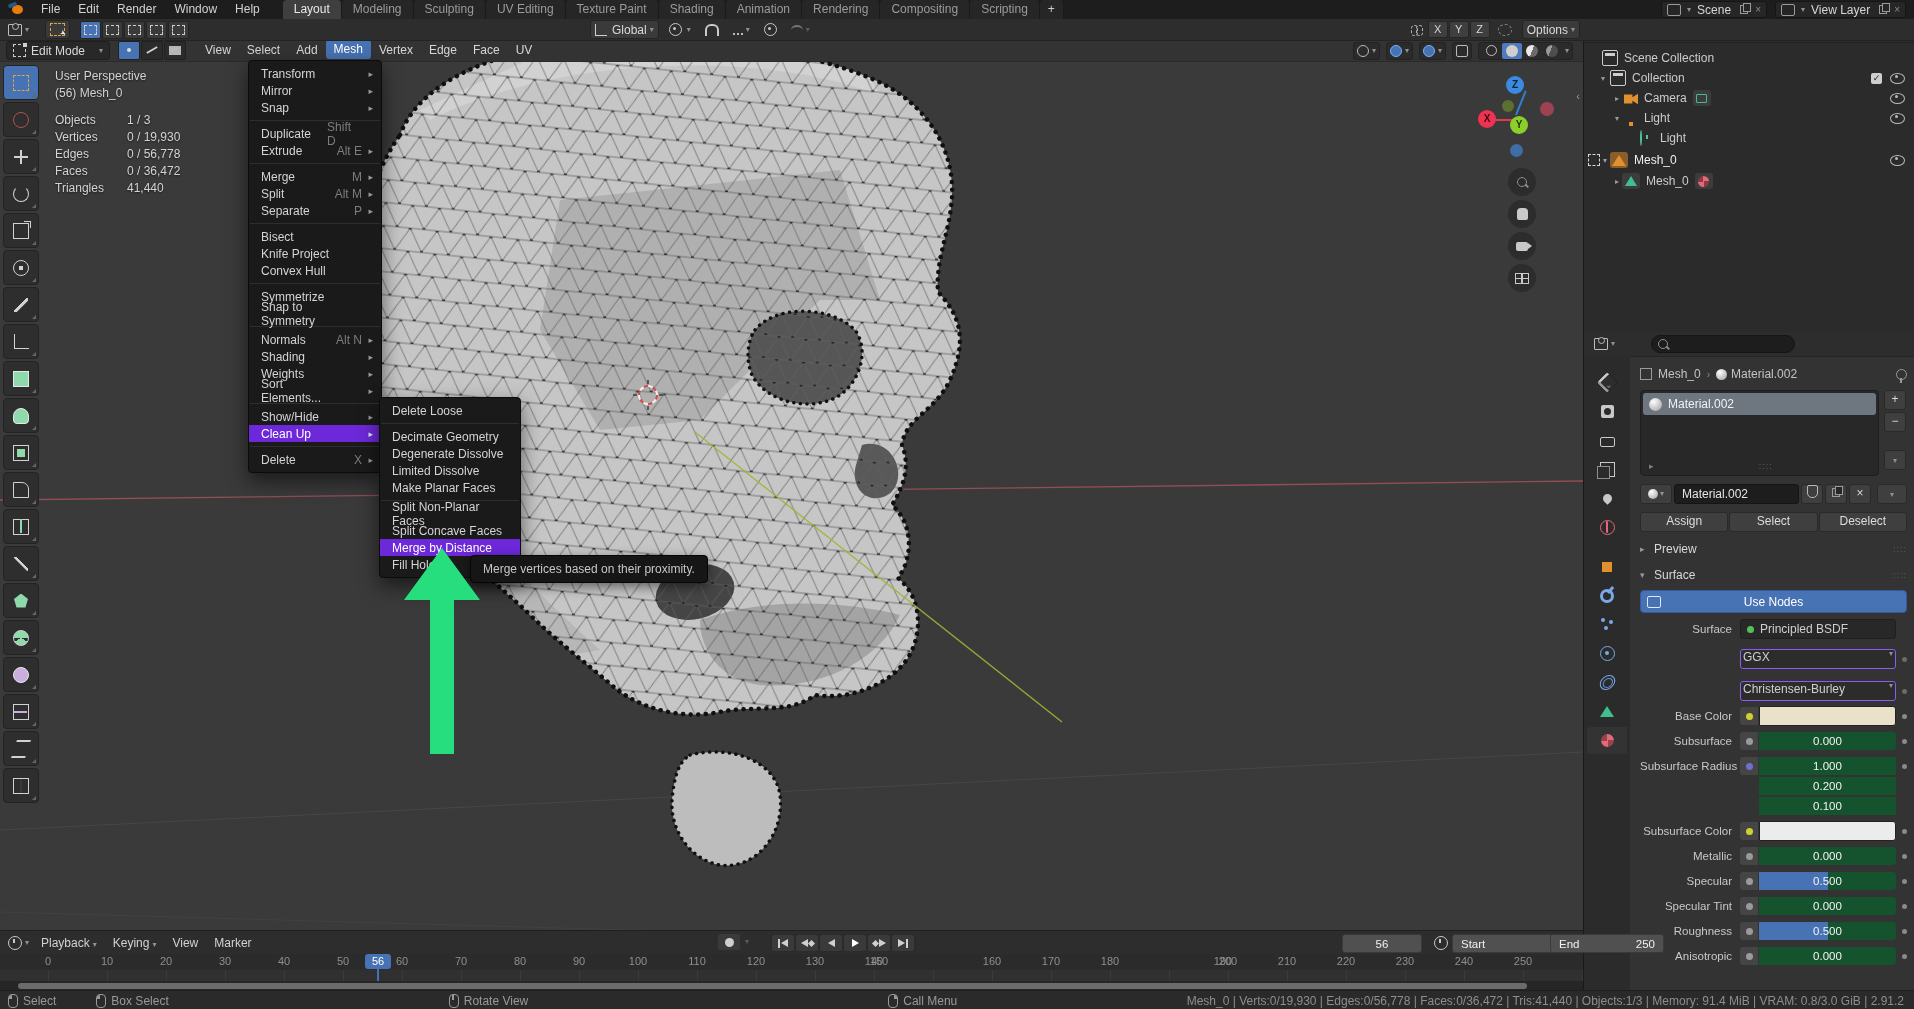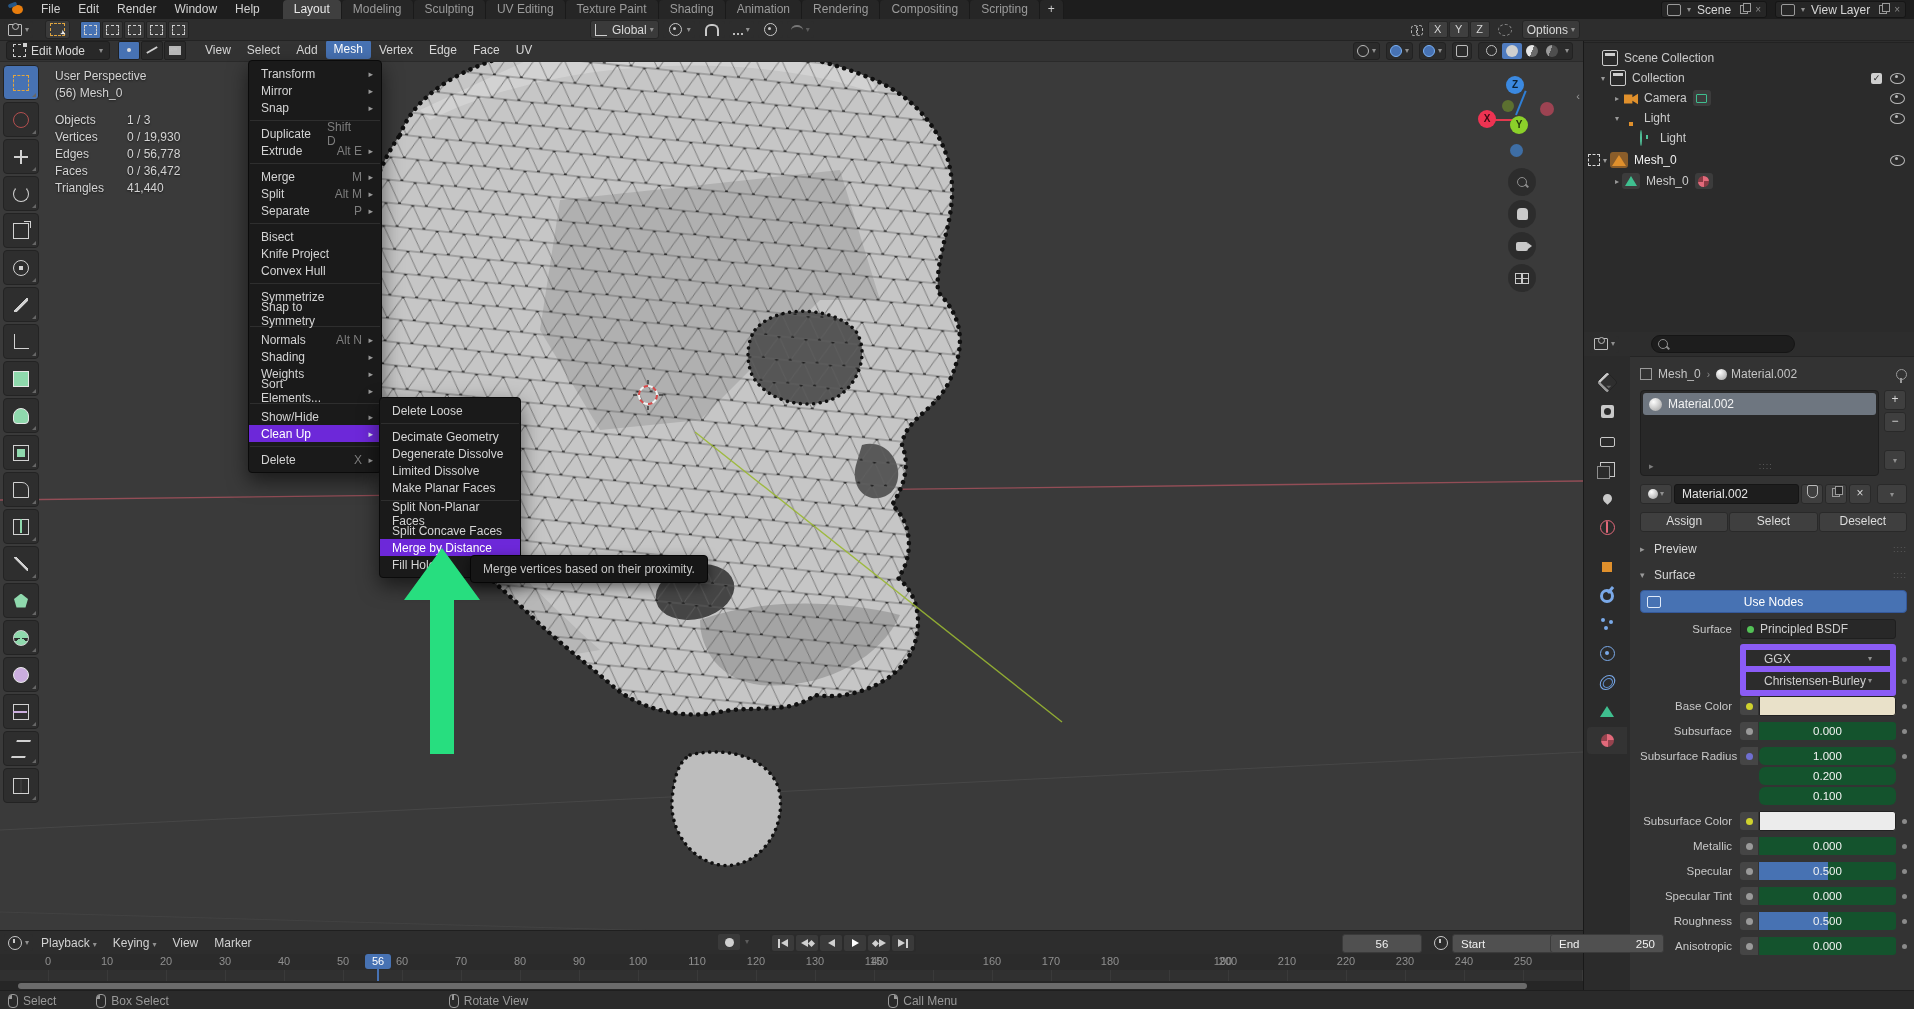--- a/index.html
+++ b/index.html
@@ -210,28 +210,28 @@
   .prow{display:flex;align-items:center;height:18px;margin-top:7px}
   .prow .plabel{width:92px;text-align:right;color:#c8c8c8;padding-right:8px;white-space:nowrap;font-size:11.5px}
   .dotbox{width:18px;height:18px;background:#454545;border-radius:3px 0 0 3px;display:flex;align-items:center;justify-content:center;margin-right:1px}
   .sock{width:7px;height:7px;border-radius:50%}
   .sock.gray{background:#9a9a9a}.sock.yellow{background:#cfd22e}.sock.violet{background:#6f6fd0}.sock.green{background:#53c156}
   .wid{flex:1;height:18px;position:relative;border-radius:0 3px 3px 0;overflow:hidden}
   .wid.full{border-radius:3px}
   .slider{background:#14532d}
   .slider .fill{position:absolute;left:0;top:0;bottom:0;background:#4772b3}
   .slider .val{position:relative;display:block;text-align:center;line-height:18px;color:#f3f3f3;font-size:11.5px}
-  .dd{background:#2c2c2c;border:6px solid #8b5cf6;display:flex;align-items:center;padding:0 18px;color:#cfcfcf}
+  .dd{background:#2c2c2c;border:1px solid #8b5cf6;display:flex;padding:0 2px;color:#cfcfcf}
   .dd .car{margin-left:auto}
   .shaderbtn{background:#282828;border:1px solid #1f1f1f;display:flex;align-items:center;padding:0 6px;color:#cfcfcf;border-radius:3px}
   .rdot{width:5px;height:5px;border-radius:50%;background:#8a8a8a;margin-left:6px}
   .rdot.hollow{background:#6a6a6a}
   .swatch{border:1px solid #222}
   .stack{display:flex;flex-direction:column;gap:2px;flex:1}
-  .stack .slider{height:18px;border-radius:6px;position:relative;overflow:hidden}
+  .stack .slider{height:18px;border-radius:0;position:relative;overflow:hidden}
 
   
   #timeline{left:0;top:930px;width:1583px;height:60px;background:#2d2d2d;border-top:1px solid #1f1f1f}
   #tl-header{display:flex;align-items:center;height:23px}
   .tlmenu{padding:0 8px;color:#d2d2d2}
   .clockic{width:12px;height:12px;border:1.5px solid #c9c9c9;border-radius:50%;position:relative}
   .clockic:before{content:"";position:absolute;left:4px;top:2px;width:1.5px;height:4px;background:#c9c9c9}
   #transport{position:absolute;left:770px;top:3px;display:flex;gap:2px;background:#2b2b2b;border-radius:3px;padding:1px 2px}
   .tpb{width:22px;height:16px;background:#3a3a3a;border-radius:2px;display:flex;align-items:center;justify-content:center;gap:1px}
   .tri-r{width:0;height:0;border-top:4px solid transparent;border-bottom:4px solid transparent;border-left:7px solid #d0d0d0}
@@ -935,21 +935,21 @@
       </div>
 
       <div class="prow" style="margin-top:12px">
         <span class="plabel"></span>
         <div class="wid full dd">
             <span>GGX</span>
             <span class="car">▾</span>
           </div>
         <span class="rdot hollow"></span>
       </div>
-      <div class="prow" style="margin-top:4px">
+      <div class="prow" style="margin-top:14px">
         <span class="plabel"></span>
         <div class="wid full dd">
             <span>Christensen-Burley</span>
             <span class="car">▾</span>
           </div>
         <span class="rdot hollow"></span>
       </div>
 
       <div class="prow">
         <span class="plabel">Base Color</span>
@@ -1154,13 +1154,14 @@
 
 <div id="statusbar" class="abs">
   <span class="mouse l" style="margin-left:8px"></span>
   <span class="hintlbl">Select</span>
   <span class="mouse l" style="margin-left:30px"></span>
   <span class="hintlbl">Box Select</span>
   <span class="mouse m" style="margin-left:270px"></span>
   <span class="hintlbl">Rotate View</span>
   <span class="mouse r" style="margin-left:350px"></span>
   <span class="hintlbl">Call Menu</span>
+  <span id="status-stats">Mesh_0 | Verts:0/19,930 | Edges:0/56,778 | Faces:0/36,472 | Tris:41,440 | Objects:1/3 | Memory: 91.4 MiB | VRAM: 0.8/3.0 GiB | 2.91.2</span>
 </div>
 
 </body></html>

